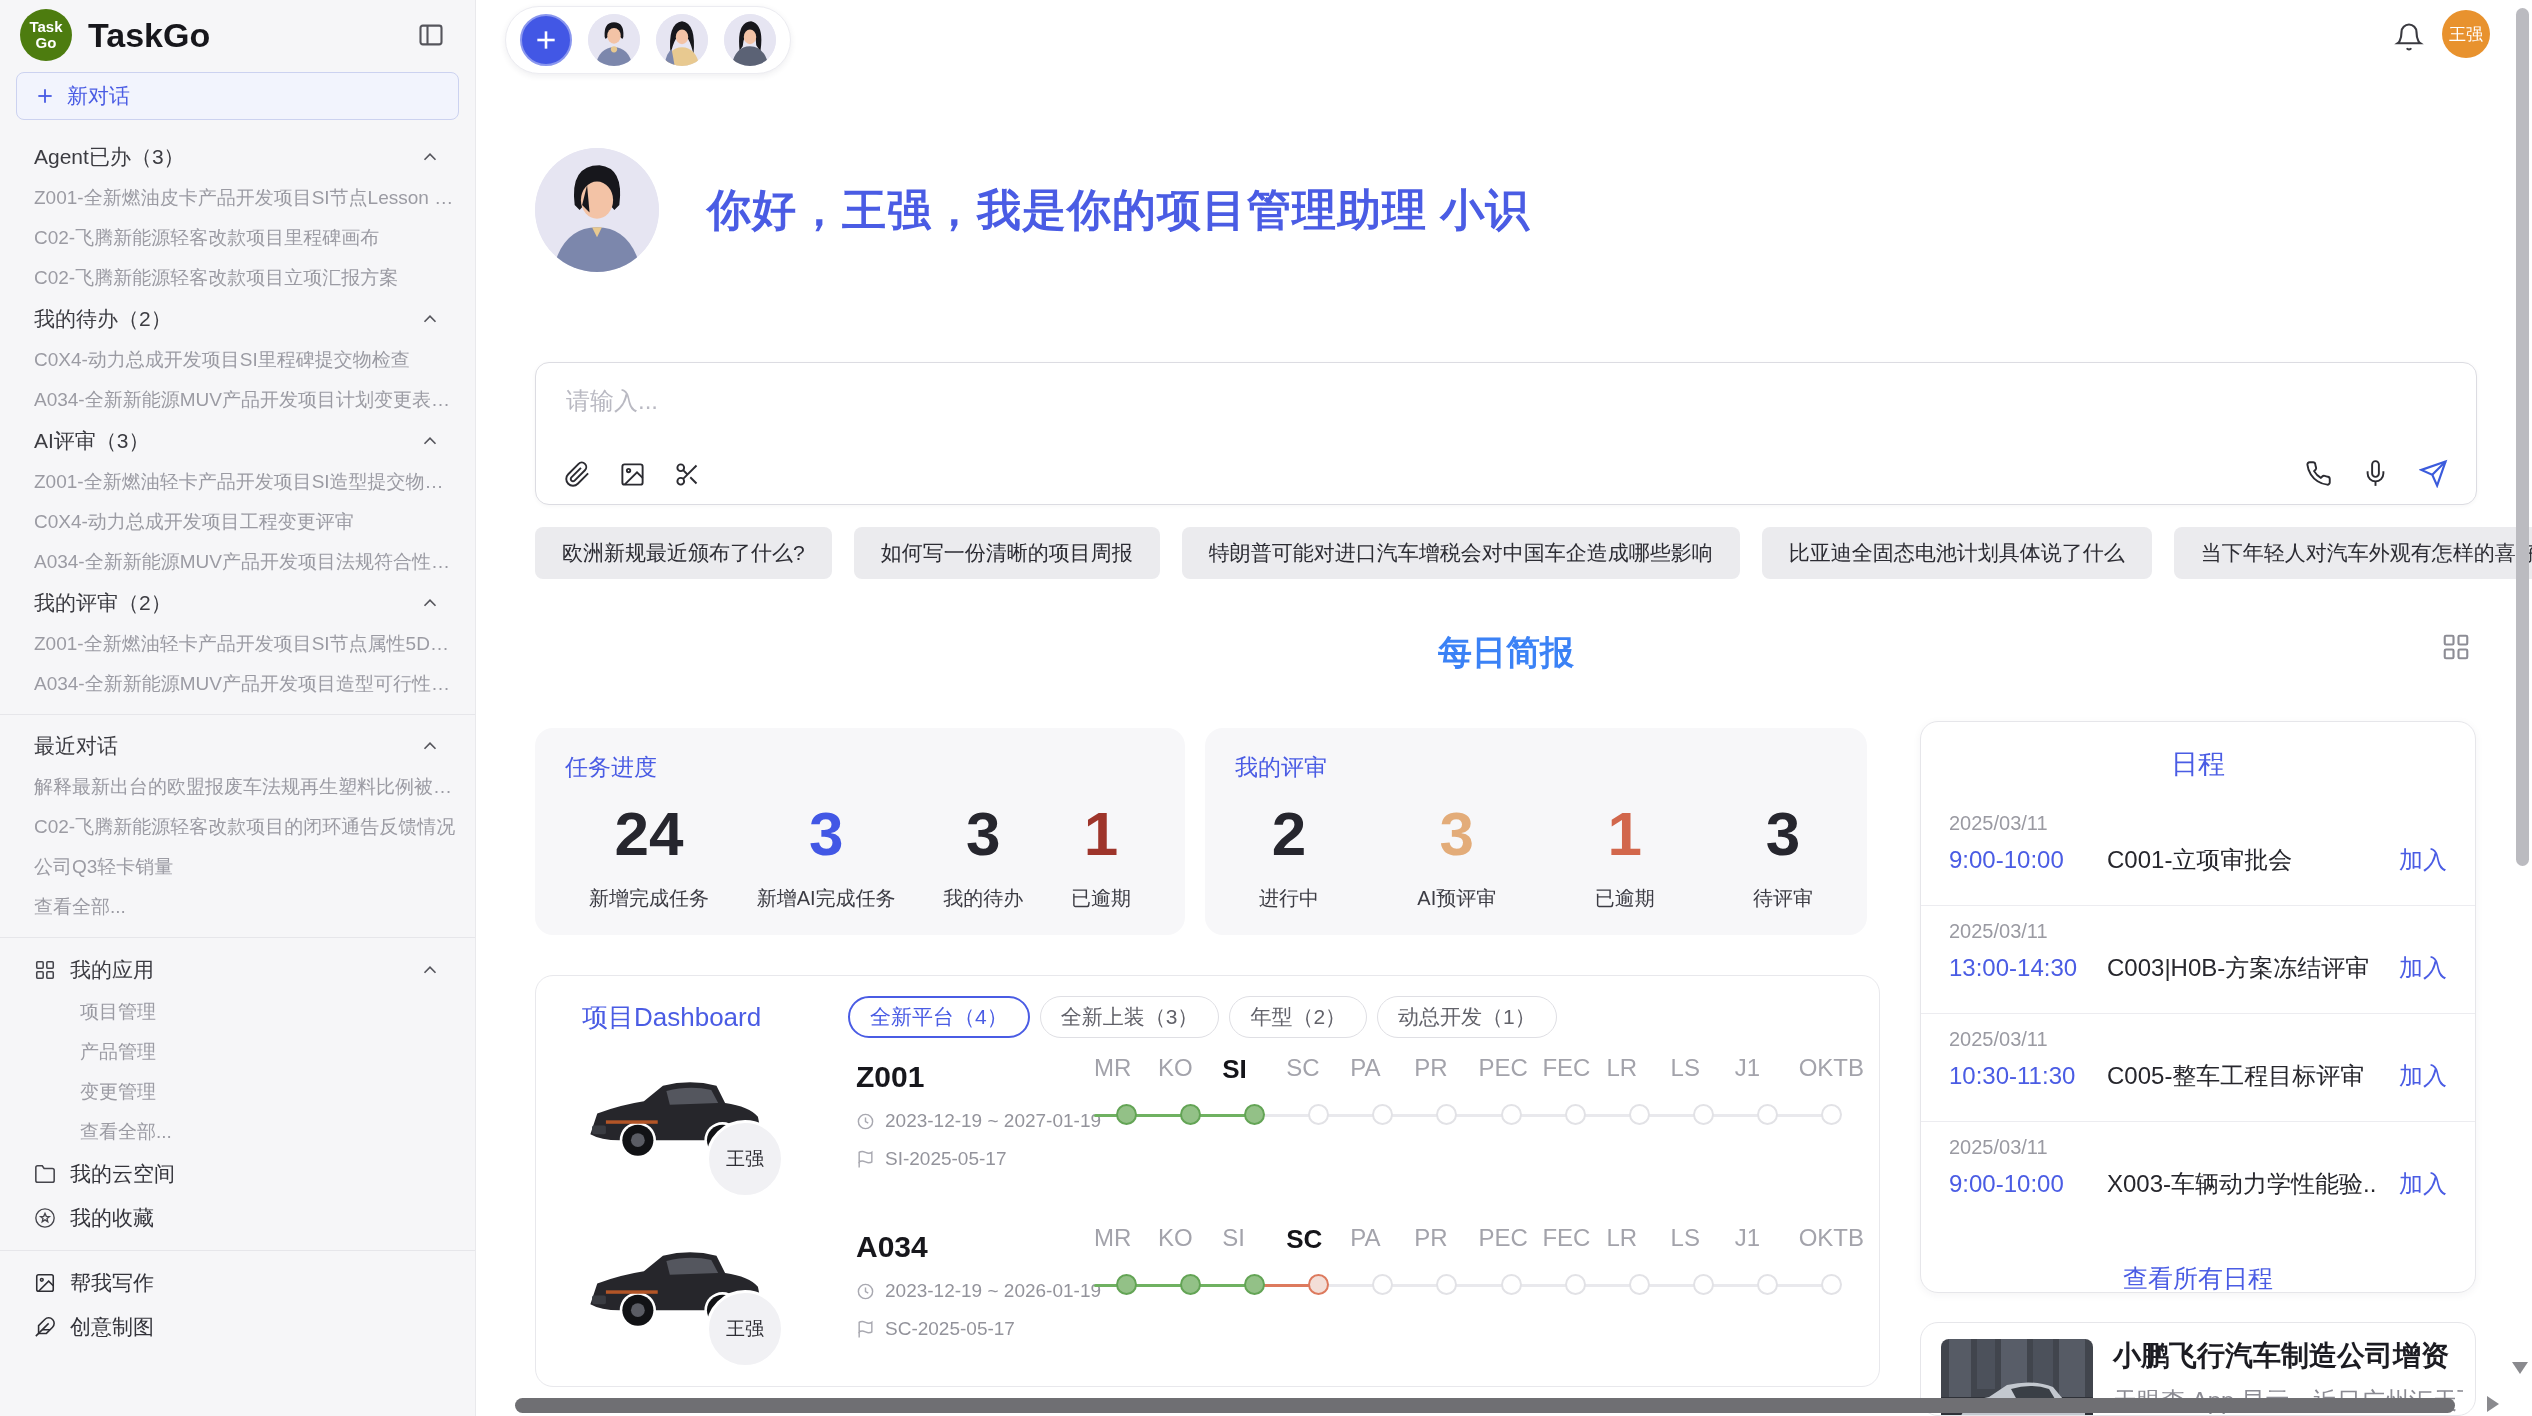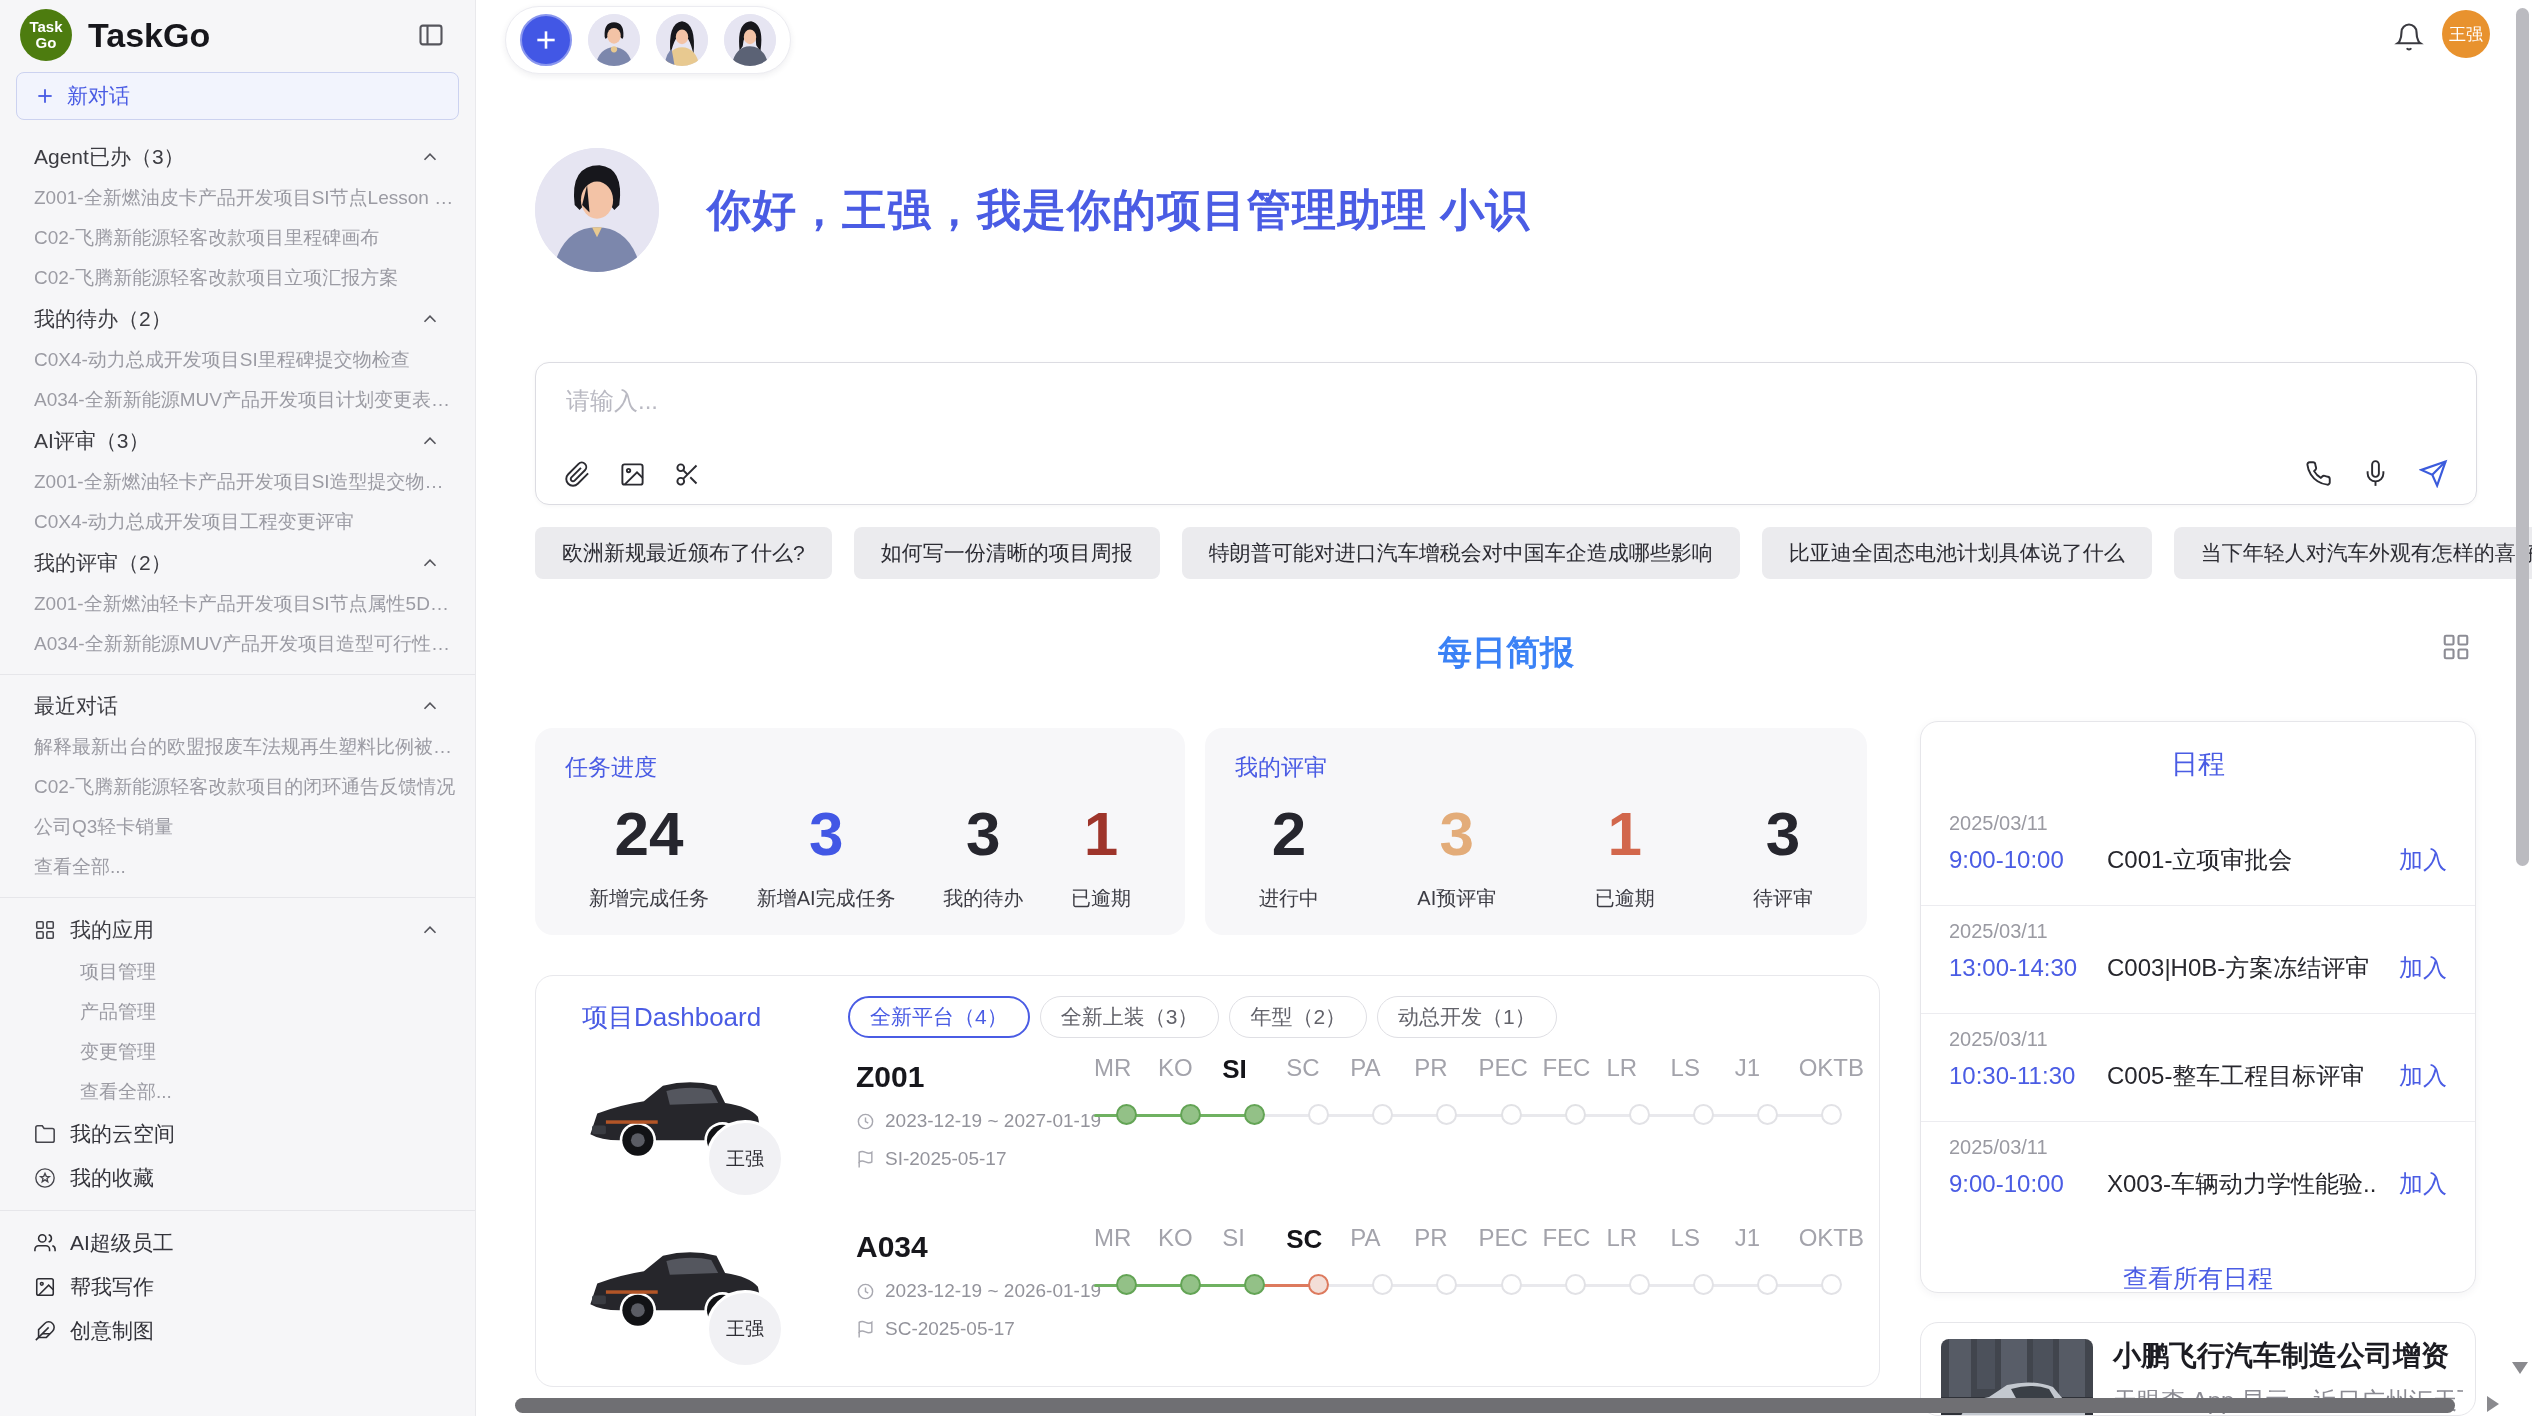--- a/index.html
+++ b/index.html
@@ -165,20 +165,21 @@
       <div class="sec-head">
         <span>AI评审（3）</span>
         <span>
           <svg width="22" height="22" viewBox="0 0 24 24" fill="none" stroke="#55555c" stroke-width="1.8">
             <polyline points="6 15 12 9 18 15"></polyline>
           </svg>
         </span>
       </div>
       <div class="sec-item">Z001-全新燃油轻卡产品开发项目SI造型提交物评审</div>
       <div class="sec-item">C0X4-动力总成开发项目工程变更评审</div>
+      <div class="sec-item">A034-全新新能源MUV产品开发项目法规符合性评审</div>
       <div class="sec-head">
         <span>我的评审（2）</span>
         <span>
           <svg width="22" height="22" viewBox="0 0 24 24" fill="none" stroke="#55555c" stroke-width="1.8">
             <polyline points="6 15 12 9 18 15"></polyline>
           </svg>
         </span>
       </div>
       <div class="sec-item">Z001-全新燃油轻卡产品开发项目SI节点属性5D文件评审</div>
       <div class="sec-item">A034-全新新能源MUV产品开发项目造型可行性评审</div>
@@ -227,31 +228,20 @@
       <div class="side-link">
         <span>
           <svg width="22" height="22" viewBox="0 0 24 24" fill="none" stroke="#45454c" stroke-width="1.5">
             <circle cx="12" cy="12" r="10"></circle>
             <polygon points="12 7 13.4 10.2 16.8 10.4 14.2 12.6 15 16 12 14.1 9 16 9.8 12.6 7.2 10.4 10.6 10.2"></polygon>
           </svg>
         </span>
         <span>我的收藏</span>
       </div>
       <div class="side-divider"></div>
-      <div class="side-link">
-        <span>
-          <svg width="22" height="22" viewBox="0 0 24 24" fill="none" stroke="#2e2e34" stroke-width="1.7">
-            <path d="M17 21v-2a4 4 0 0 0-4-4H5a4 4 0 0 0-4 4v2"></path>
-            <circle cx="9" cy="7" r="4"></circle>
-            <path d="M23 21v-2a4 4 0 0 0-3-3.87"></path>
-            <path d="M16 3.13a4 4 0 0 1 0 7.75"></path>
-          </svg>
-        </span>
-        <span>AI超级员工</span>
-      </div>
       <div class="side-link">
         <span>
           <svg width="22" height="22" viewBox="0 0 24 24" fill="none" stroke="#2e2e34" stroke-width="1.7">
             <rect x="3" y="3" width="18" height="18" rx="2"></rect>
             <circle cx="8.5" cy="8.5" r="1.5"></circle>
             <path d="M21 15l-5-5L5 21"></path>
           </svg>
         </span>
         <span>帮我写作</span>
       </div>

